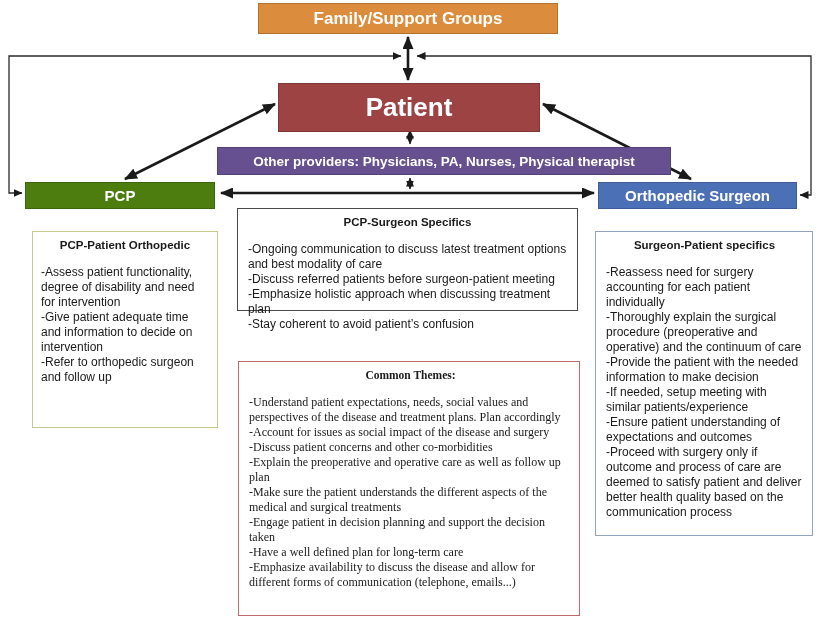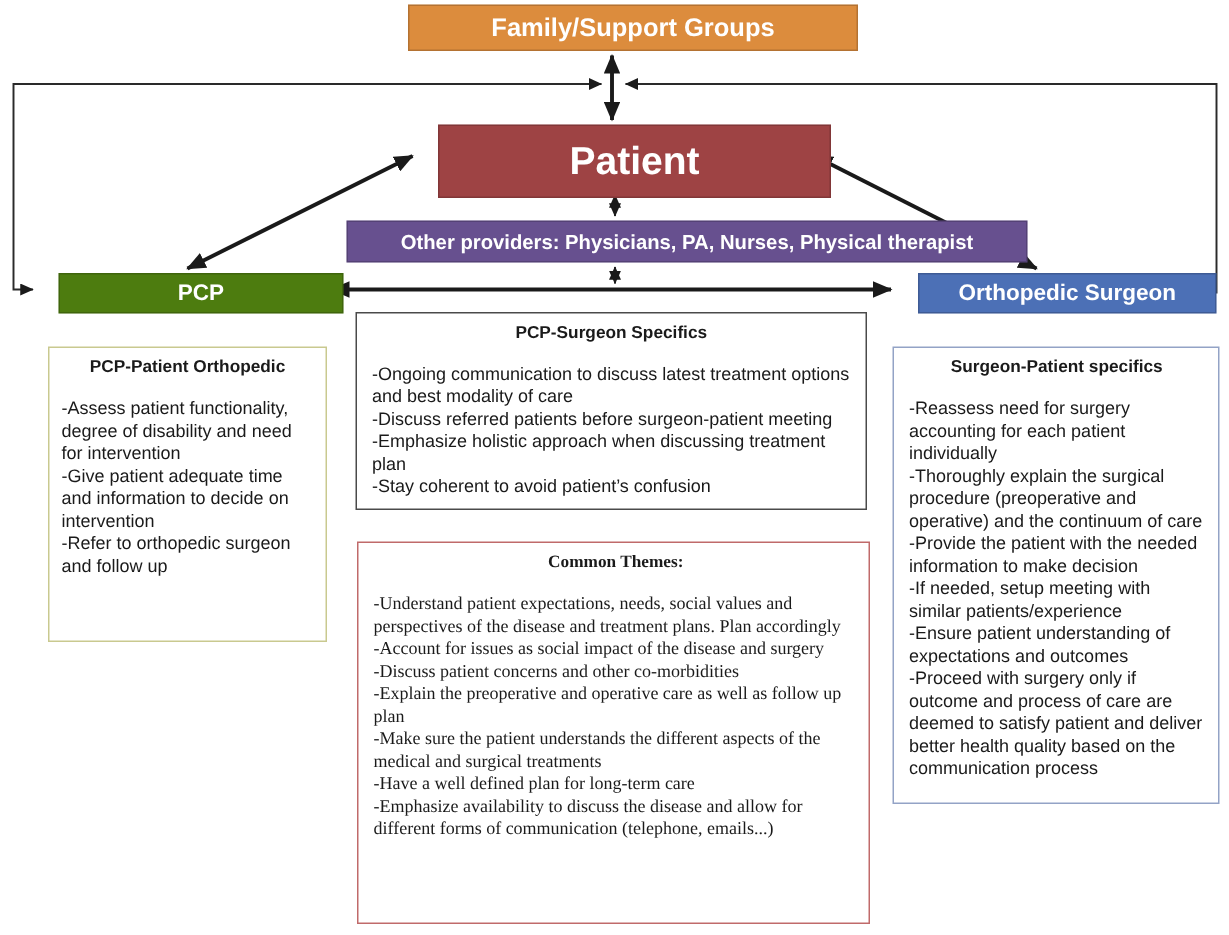--- a/index.html
+++ b/index.html
@@ -6,35 +6,35 @@
   .canvas{
     position:relative;width:819px;height:623px;background:#ffffff;
     font-family:"Liberation Sans",sans-serif;color:#1a1a1a;overflow:hidden;
   }
   .arrow-layer{position:absolute;left:0;top:0;width:819px;height:623px;}
   .thick{stroke:#1a1a1a;stroke-width:2.6;fill:none;}
   .thin{stroke:#2a2a2a;stroke-width:1.3;fill:none;}
   .node{
     position:absolute;display:flex;align-items:center;justify-content:center;
     color:#ffffff;font-weight:bold;text-align:center;
-    box-sizing:border-box;border:1px solid rgba(0,0,0,0.18);margin-left:14px;
+    box-sizing:border-box;border:1px solid rgba(0,0,0,0.18);
   }
   .node-family{left:258px;top:3px;width:300px;height:31px;font-size:17px;}
   .node-patient{left:278px;top:83px;width:262px;height:49px;font-size:26px;}
   .node-providers{left:217px;top:147px;width:454px;height:28px;font-size:13.5px;}
   .node-pcp{left:25px;top:182px;width:190px;height:27px;font-size:15px;}
   .node-surgeon{left:598px;top:182px;width:199px;height:27px;font-size:15px;}
   .panel{
     position:absolute;background:#ffffff;box-sizing:border-box;
     border:1px solid #888;padding:7px 8px 6px 8px;
   }
   .panel-title{font-weight:bold;font-size:11.5px;text-align:center;margin-bottom:14px;}
   .panel-item{font-size:12px;line-height:15px;}
   .panel-pcp-patient{left:32px;top:231px;width:186px;height:197px;}
-  .panel-pcp-surgeon{left:237px;top:208px;width:341px;height:132px;padding-left:10px;padding-right:10px;}
+  .panel-pcp-surgeon{left:237px;top:208px;width:341px;height:103px;padding-left:10px;padding-right:10px;}
   .panel-common{left:238px;top:361px;width:342px;height:255px;padding-left:10px;padding-right:7px;font-family:Liberation Serif, serif;}
   .panel-surgeon-patient{left:595px;top:231px;width:218px;height:305px;padding-left:10px;padding-right:9px;}
 </style>
 </head>
 <body>
 
 <div class="canvas">
 
   <svg class="arrow-layer" width="819" height="623" viewBox="0 0 819 623">
     <defs>
@@ -88,20 +88,21 @@
     <div class="panel-item">-Stay coherent to avoid patient’s confusion</div>
   </div>
 
   <div class="panel panel-common" style="border-color: rgb(192, 106, 106);">
     <div class="panel-title">Common Themes:</div>
     <div class="panel-item">-Understand patient expectations, needs, social values and perspectives of the disease and treatment plans. Plan accordingly</div>
     <div class="panel-item">-Account for issues as social impact of the disease and surgery</div>
     <div class="panel-item">-Discuss patient concerns and other co-morbidities</div>
     <div class="panel-item">-Explain the preoperative and operative care as well as follow up plan</div>
     <div class="panel-item">-Make sure the patient understands the different aspects of the medical and surgical treatments</div>
+    <div class="panel-item">-Engage patient in decision planning and support the decision taken</div>
     <div class="panel-item">-Have a well defined plan for long-term care</div>
     <div class="panel-item">-Emphasize availability to discuss the disease and allow for different forms of communication (telephone, emails...)</div>
   </div>
 
   <div class="panel panel-surgeon-patient" style="border-color: rgb(147, 163, 198);">
     <div class="panel-title">Surgeon-Patient specifics</div>
     <div class="panel-item">-Reassess need for surgery accounting for each patient individually</div>
     <div class="panel-item">-Thoroughly explain the surgical procedure (preoperative and operative) and the continuum of care</div>
     <div class="panel-item">-Provide the patient with the needed information to make decision</div>
     <div class="panel-item">-If needed, setup meeting with similar patients/experience</div>

